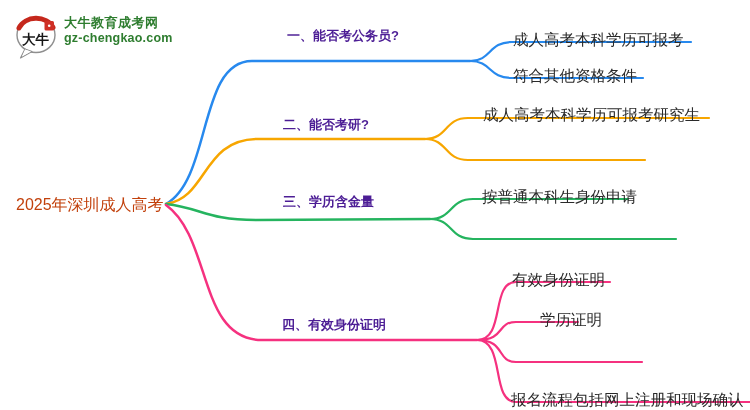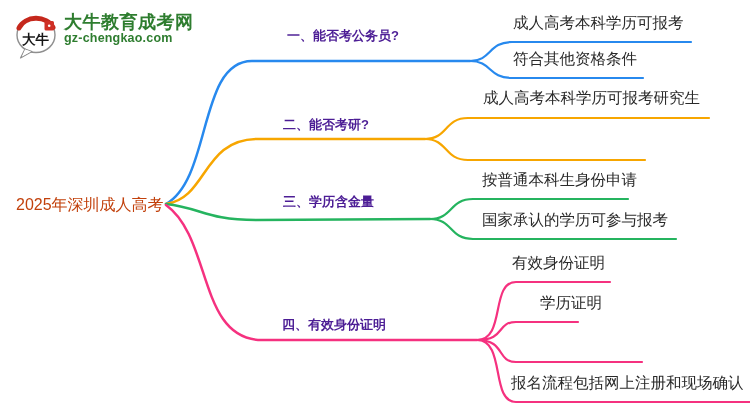--- a/index.html
+++ b/index.html
@@ -7,25 +7,25 @@
     position:relative;width:750px;height:410px;background:#ffffff;
     overflow:hidden;font-family:"Liberation Sans","DejaVu Sans",sans-serif;
   }
   #wires{position:absolute;left:0;top:0;}
   .node{
     position:absolute;white-space:nowrap;line-height:22px;
     color:#222222;font-size:16px;
   }
   .root-label{font-size:16px;font-weight:500;color:#c2410c;}
   .branch-label{font-size:13px;color:#4c1d95;font-weight:bold;}
-  .leaf-label{font-size:15.5px;color:#2a2a2a;}
+  .leaf-label{font-size:15.5px;color:#2a2a2a;margin-top:17px;}
   
   .logo{position:absolute;left:14px;top:14px;display:flex;align-items:flex-start;}
   .logo-text{margin-left:4px;}
-  .logo-name{font-size:18px;font-weight:bold;color:#2e7d2f;line-height:17px;letter-spacing:.5px;}
+  .logo-name{font-size:13px;font-weight:bold;color:#2e7d2f;line-height:17px;letter-spacing:.5px;}
   .logo-url{font-size:12.5px;font-weight:bold;color:#2e7d2f;line-height:14px;letter-spacing:.2px;}
 </style>
 </head>
 <body>
 
 <div id="stage">
 
   <svg id="wires" width="750" height="410" viewBox="0 0 750 410">
     <g fill="none" stroke-linecap="round" stroke-width="2.5">
 
@@ -81,19 +81,18 @@
   <div class="node branch-label" style="left:283px;top:114px;">二、能否考研?</div>
   <div class="node branch-label" style="left:283px;top:191px;">三、学历含金量</div>
   <div class="node branch-label" style="left:282px;top:314px;">四、有效身份证明</div>
 
   <div class="node leaf-label" style="left:513px;top:12px;">成人高考本科学历可报考</div>
   <div class="node leaf-label" style="left:483px;top:87px;">成人高考本科学历可报考研究生</div>
 
   <div class="node leaf-label" style="left:513px;top:48px;">符合其他资格条件</div>
 
   <div class="node leaf-label" style="left:482px;top:169px;">按普通本科生身份申请</div>
-  <div class="node leaf-label" style="left:482px;top:209px;">国家承认的学历可参与报考</div>
 
   <div class="node leaf-label" style="left:512px;top:252px;">有效身份证明</div>
   <div class="node leaf-label" style="left:540px;top:292px;">学历证明</div>
   <div class="node leaf-label" style="left:511px;top:372px;">报名流程包括网上注册和现场确认</div>
 
 </div>
 
 </body></html>

